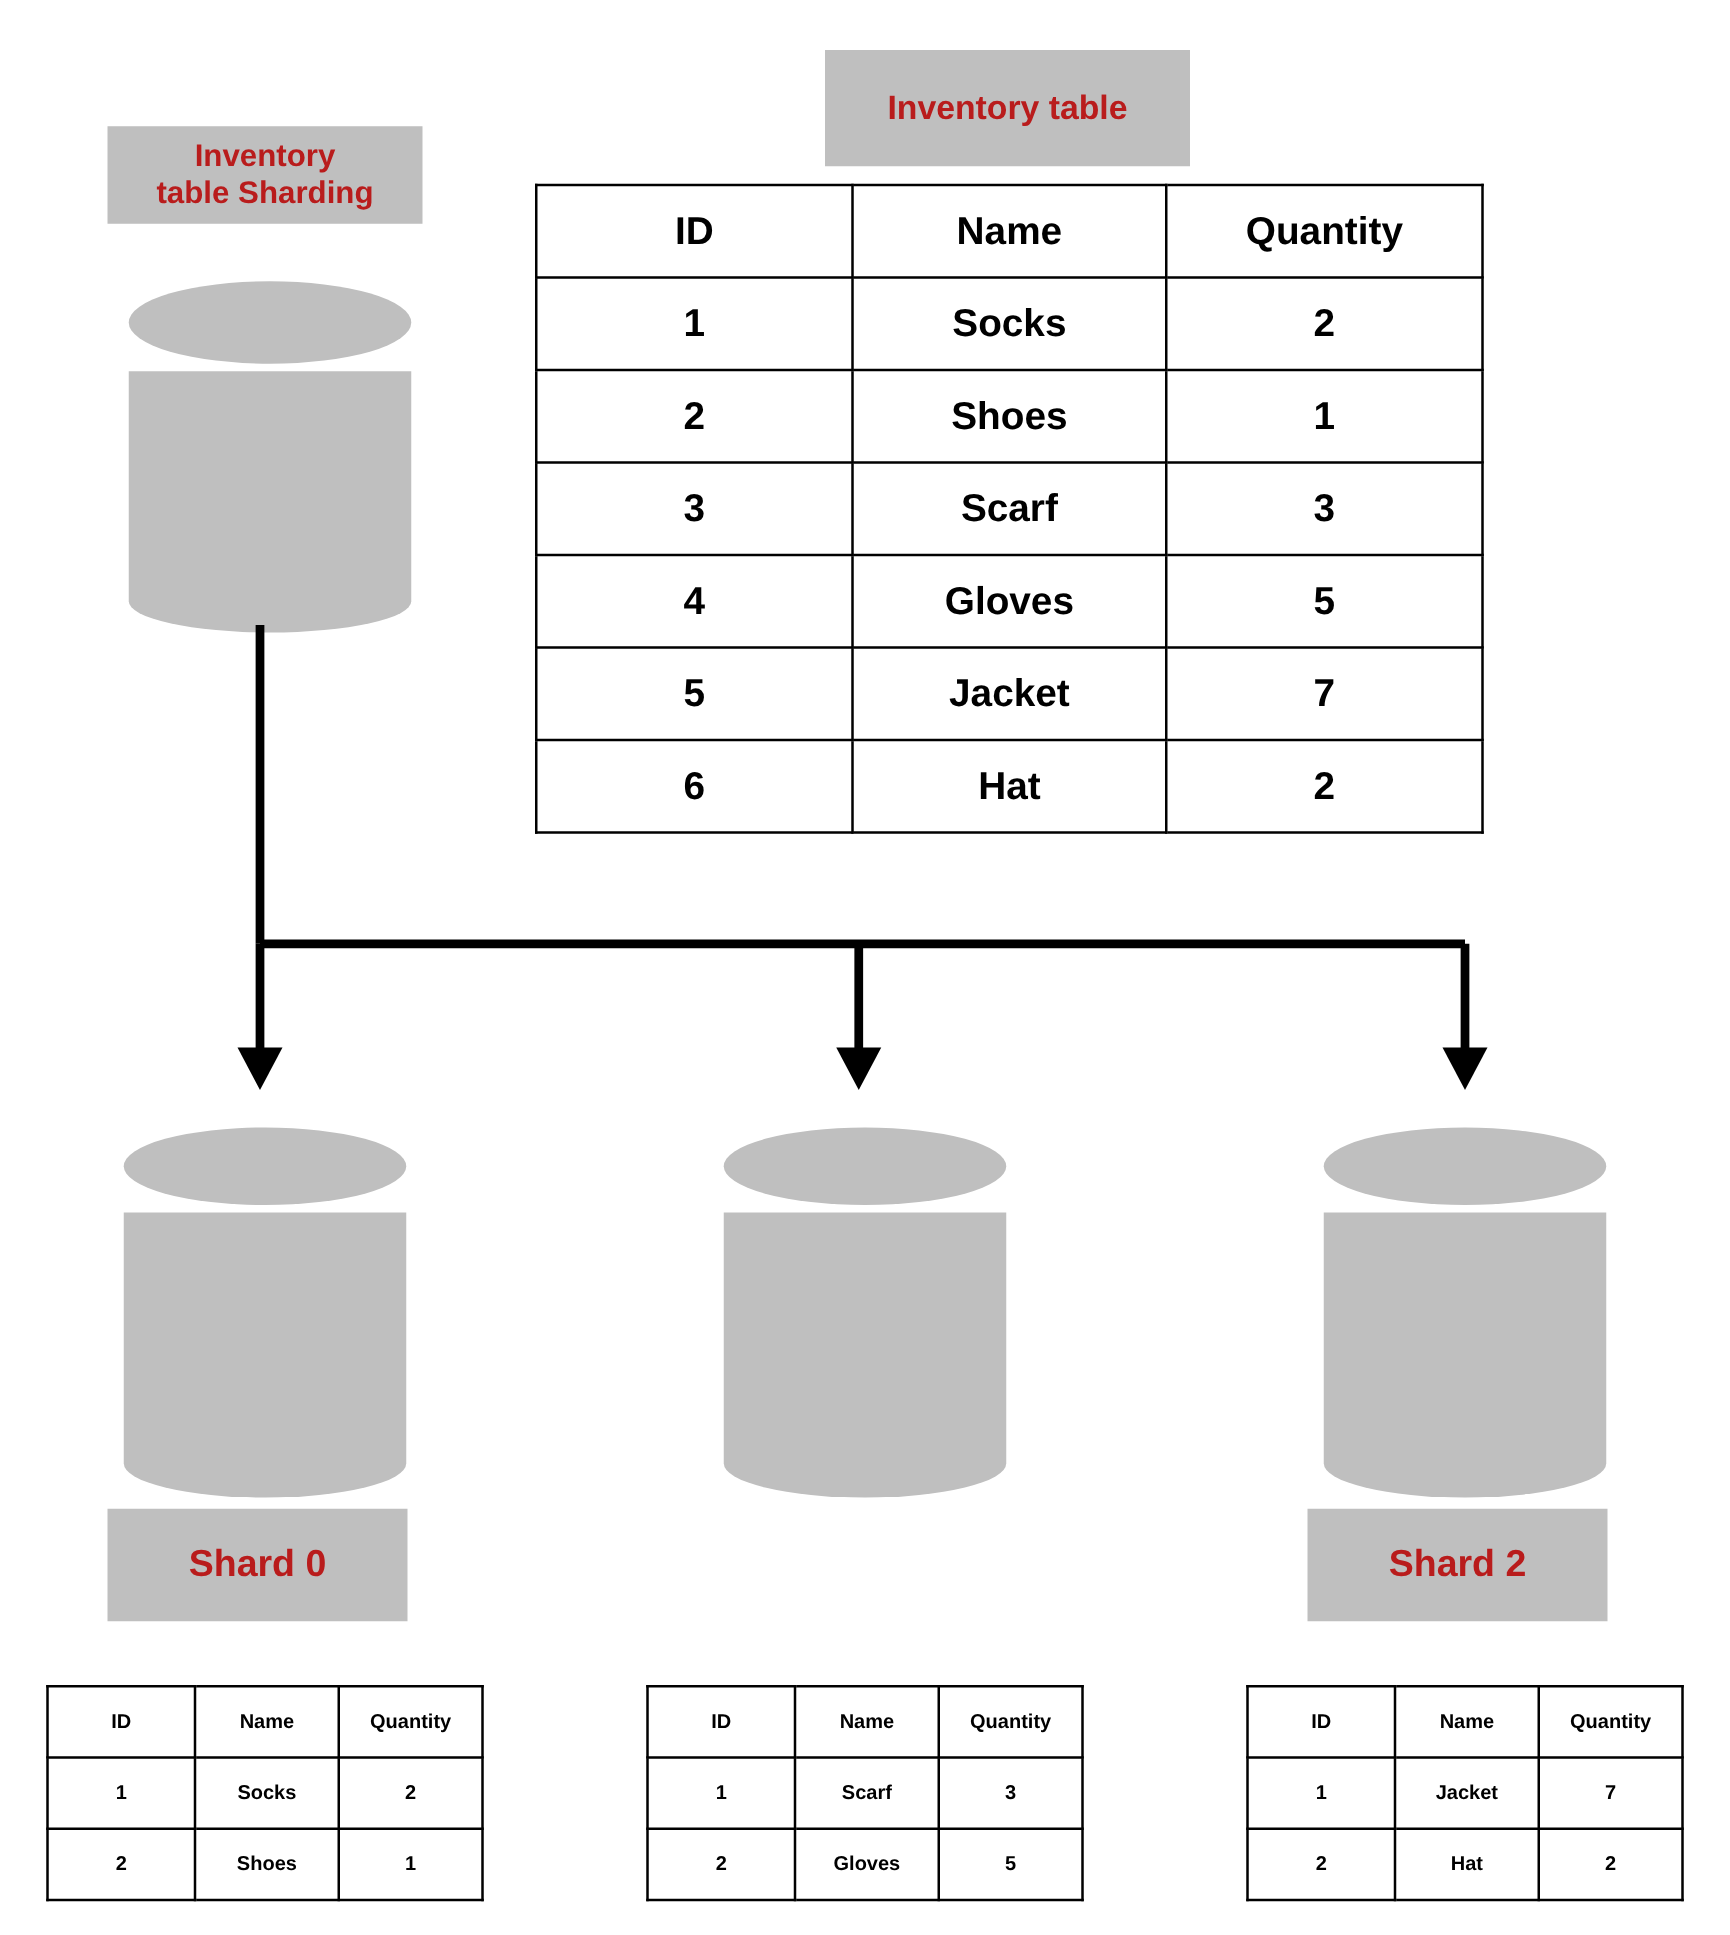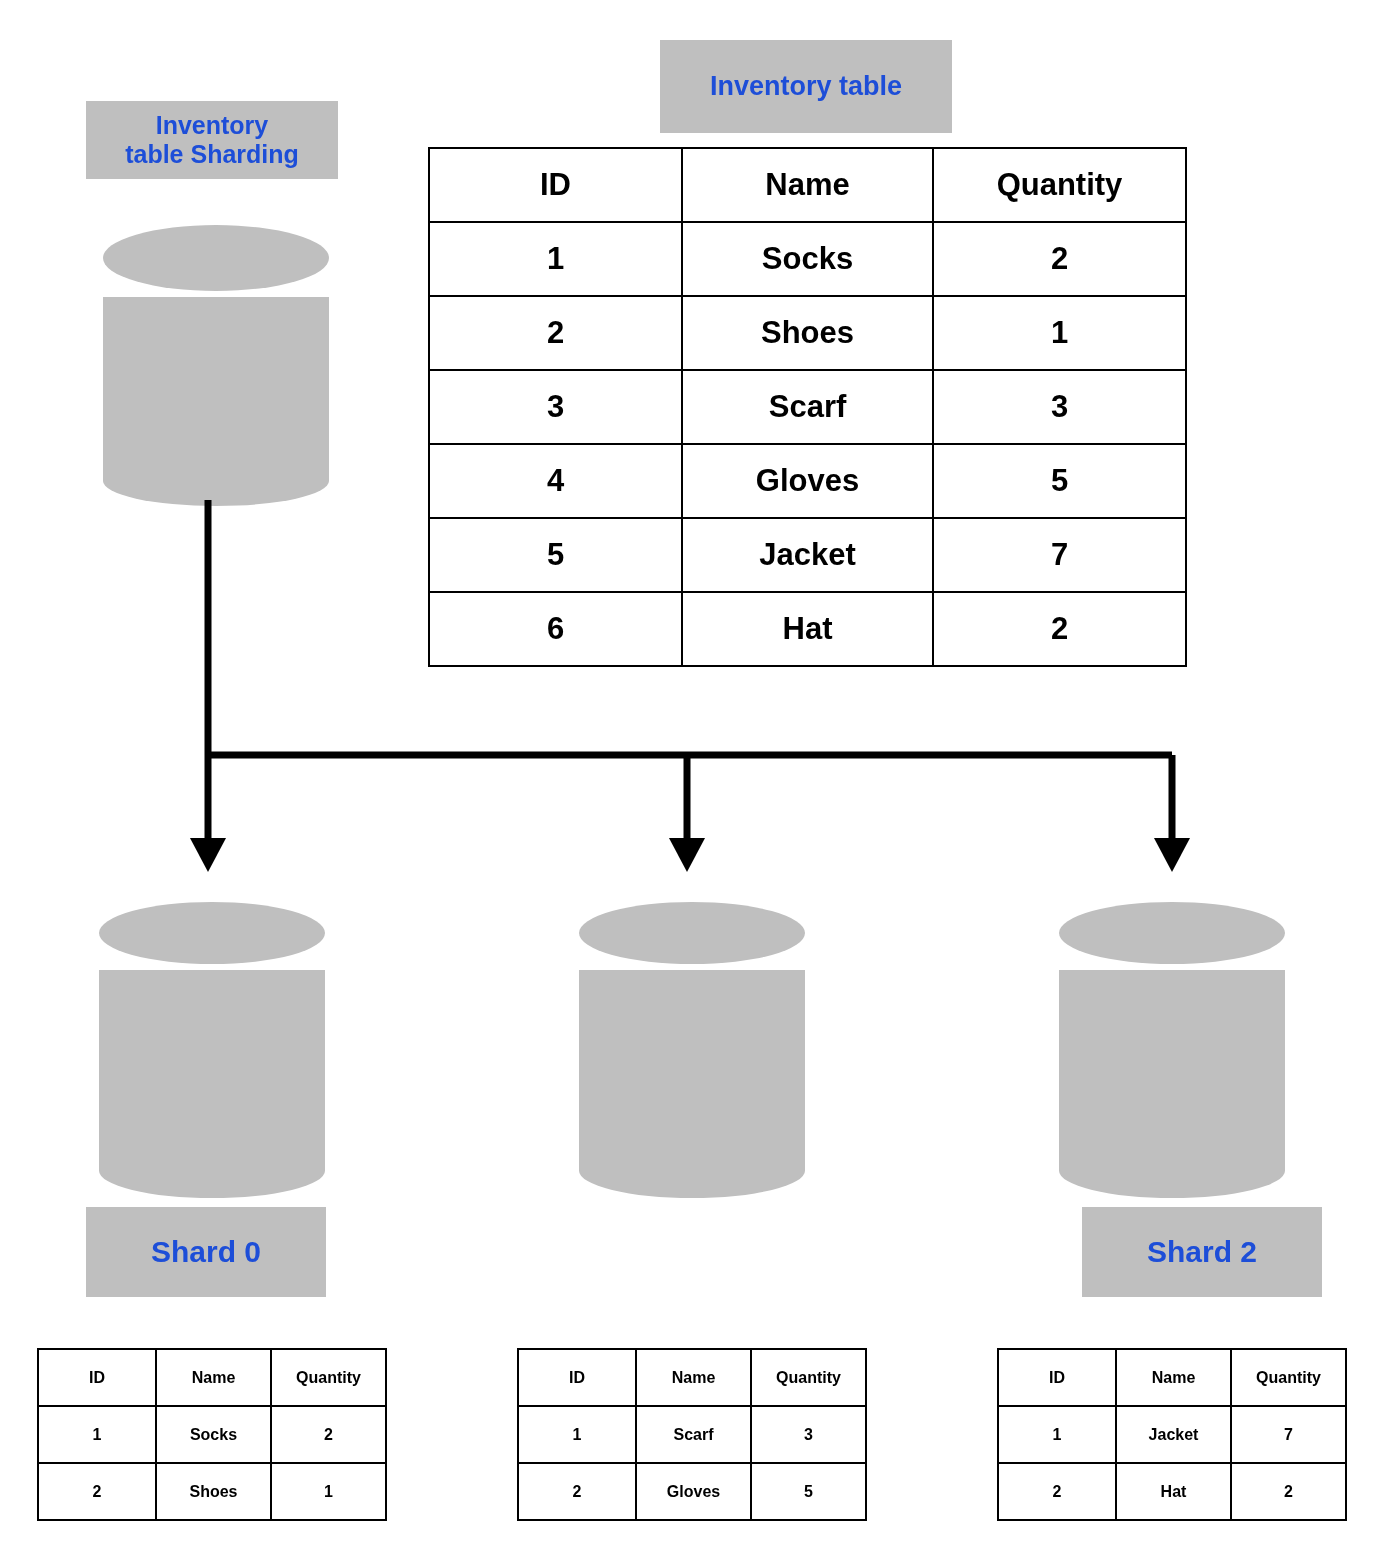--- a/index.html
+++ b/index.html
@@ -22,37 +22,37 @@
   
   .badge {
     position: absolute;
     background: #bfbfbf;
     display: flex;
     align-items: center;
     justify-content: center;
     text-align: center;
     font-weight: bold;
     line-height: 1.18;
-    color: #1d4ed8;
+    color: #b91c1c;
   }
   #badge-db-before {
     left: 86px;  top: 101px;  width: 252px; height: 78px;
     font-size: 25px;
   }
   #badge-inventory {
     left: 660px; top: 40px;   width: 292px; height: 93px;
     font-size: 27px;
   }
   .badge-shard {
     width: 240px; height: 90px;
     font-size: 30px;
   }
   #badge-shard-0 { left: 86px;   top: 1207px; }
   #badge-shard-1 { left: 566px;  top: 1207px; }
-  #badge-shard-2 { left: 1046px; top: 1207px; margin-left: 36px; }
+  #badge-shard-2 { left: 1046px; top: 1207px; }
 
   
   .cylinder {
     position: absolute;
   }
   .cyl-body {
     position: absolute;
     left: 0;
     width: 100%;
     background: #bfbfbf;

